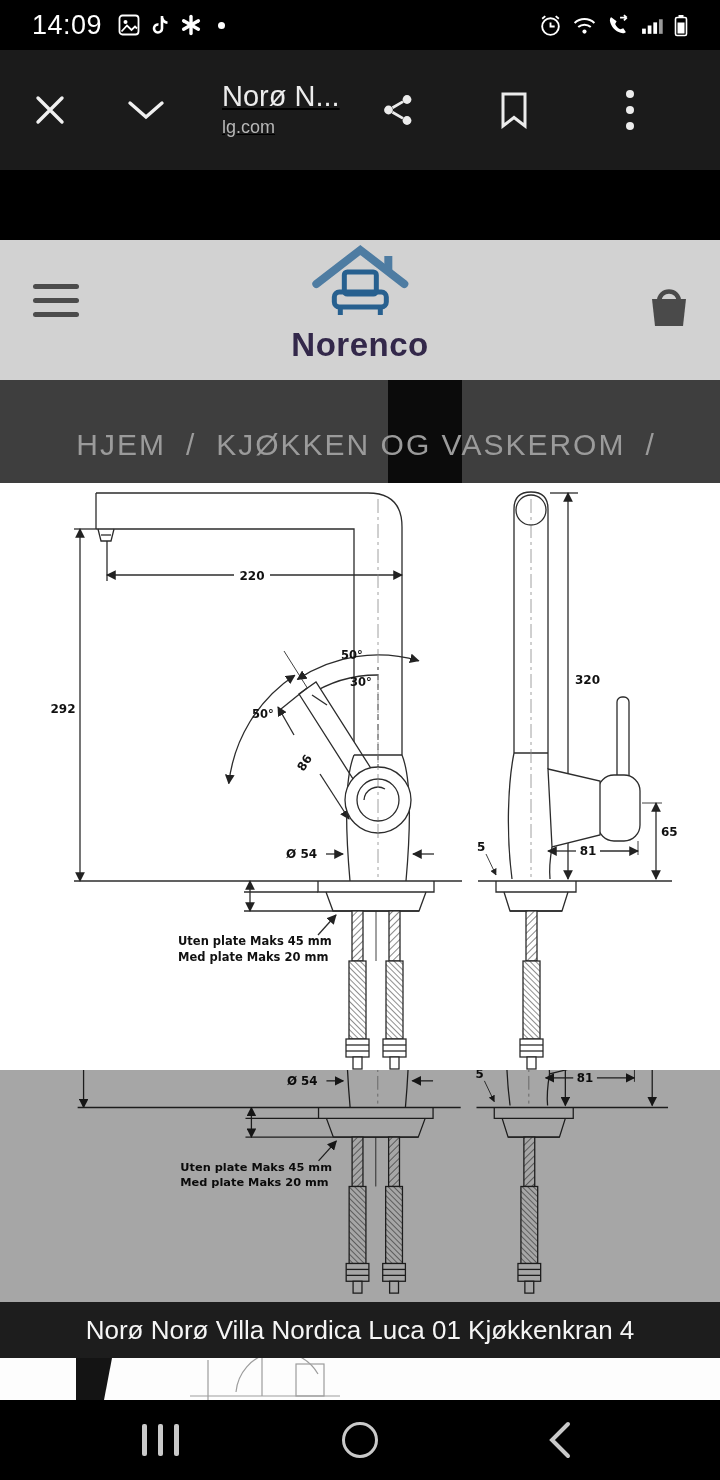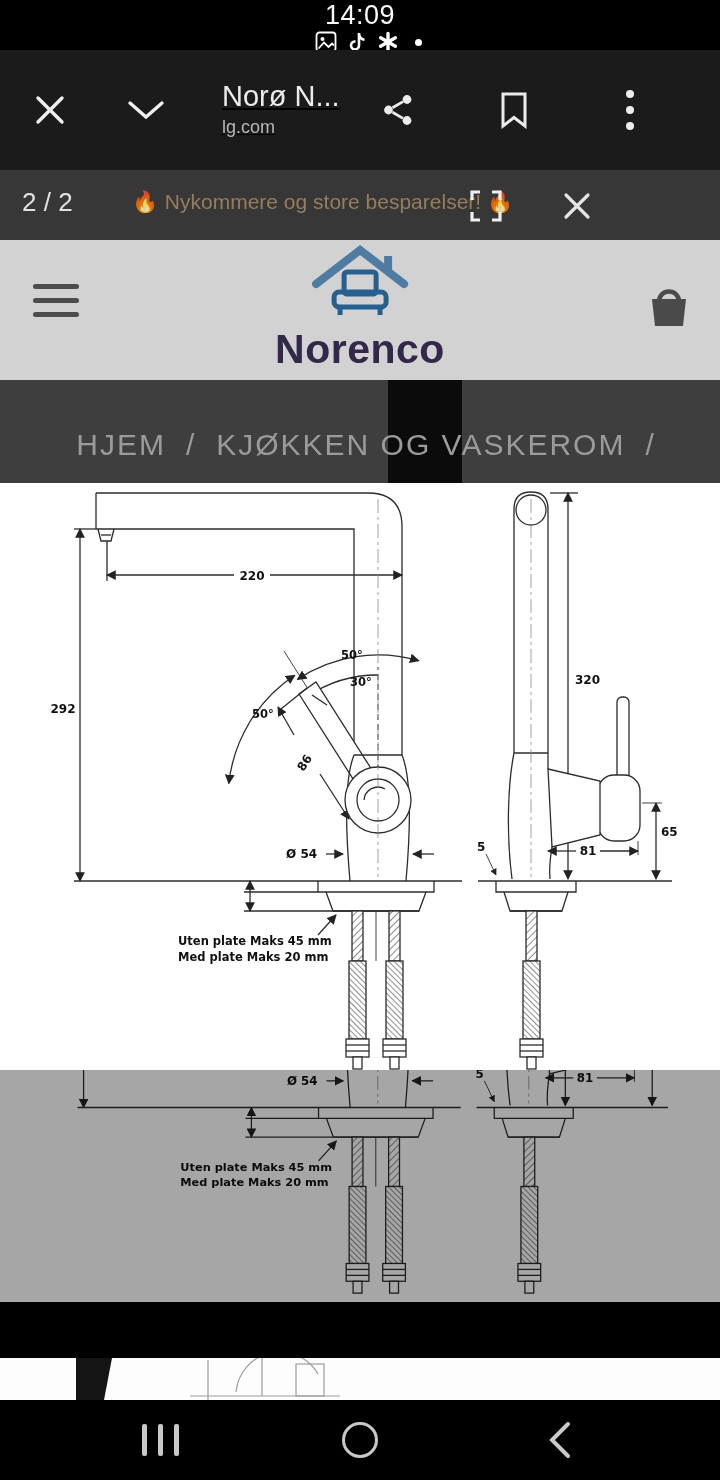--- a/index.html
+++ b/index.html
@@ -1,21 +1,21 @@
 <!DOCTYPE html>
 <html><head>
 <meta charset="utf-8">
 <style>
   * { margin:0; padding:0; box-sizing:border-box; }
   html,body { background:#000; font-family:"Liberation Sans", sans-serif; }
   .screen { position:relative; width:720px; height:1480px; background:#000; overflow:hidden; }
 
   
   .status-bar { position:absolute; top:0; left:0; width:720px; height:50px; background:#000;
-    display:flex; align-items:center; padding:0 32px; color:#fff;flex-direction:column; }
+    display:flex; align-items:center; padding:0 32px; color:#fff; }
   .sb-time { font-size:27px; font-weight:500; letter-spacing:.5px; }
   .sb-left { display:flex; align-items:center; gap:10px; margin-left:16px; }
   .sb-right { margin-left:auto; display:flex; align-items:center; gap:9px; }
   .sb-icon { display:block; }
   .notif-dot { width:7px; height:7px; border-radius:50%; background:#fff; margin-left:6px; }
 
   
   .viewer-header { position:absolute; top:50px; left:0; width:720px; height:120px; background:#1b1b1b;
     display:flex; align-items:center; padding:0 26px; }
   .vh-btn { display:flex; align-items:center; justify-content:center; width:48px; height:48px; }
@@ -33,21 +33,21 @@
   .fullscreen-btn { position:absolute; left:463px; top:16px; width:46px; height:40px;
     display:flex; align-items:center; justify-content:center; }
   .banner-close-btn { position:absolute; left:553px; top:14px; width:48px; height:44px;
     display:flex; align-items:center; justify-content:center; }
 
   
   .site-header { position:absolute; top:240px; left:0; width:720px; height:140px; background:#d2d2d2; }
   .hamburger { position:absolute; left:33px; top:44px; width:48px; }
   .hamburger div { width:46px; height:5px; background:#4c4c4c; border-radius:2.5px; margin-bottom:9px; }
   .logo { position:absolute; left:50%; transform:translateX(-50%); top:-4px; text-align:center; }
-  .logo-text { font-size:41px; font-weight:bold; color:#33284a; letter-spacing:.5px; margin-top:-8px; }
+  .logo-text { font-size:33px; font-weight:bold; color:#33284a; letter-spacing:.5px; margin-top:-8px; }
   .cart-btn { position:absolute; right:24px; top:38px; }
 
   
   .breadcrumb { position:absolute; top:380px; left:0; width:720px; height:103px; background:#3e3e3e; overflow:hidden; }
   .bc-fragment { position:absolute; left:388px; top:0; width:74px; height:103px; background:#0b0b0b; }
   .bc-text { position:absolute; left:0; top:48px; width:720px; text-align:center;
     color:#9b9b9b; font-size:30px; letter-spacing:2px;padding-left:12px; }
   .bc-text span { margin:0 10px; }
 
   
@@ -161,39 +161,20 @@
       <div class="vh-btn">
         <svg width="10" height="42" viewBox="0 0 10 42">
           <circle cx="5" cy="5" r="4" fill="#ececec"></circle>
           <circle cx="5" cy="21" r="4" fill="#ececec"></circle>
           <circle cx="5" cy="37" r="4" fill="#ececec"></circle>
         </svg>
       </div>
     </div>
   </div>
 
-  <div class="banner-row">
-    <span class="img-counter">2 / 2</span>
-    <span class="promo-text">🔥 Nykommere og store besparelser! 🔥</span>
-    <div class="fullscreen-btn">
-      <svg width="38" height="38" viewBox="0 0 38 38">
-        <g fill="none" stroke="#efefef" stroke-width="3.2">
-          <path d="M5 13 V5 H13"></path>
-          <path d="M25 5 H33 V13"></path>
-          <path d="M33 25 V33 H25"></path>
-          <path d="M13 33 H5 V25"></path>
-        </g>
-      </svg>
-    </div>
-    <div class="banner-close-btn">
-      <svg width="34" height="34" viewBox="0 0 34 34">
-        <path d="M6 6 L28 28 M28 6 L6 28" stroke="#e6e6e6" stroke-width="3.2" stroke-linecap="round"></path>
-      </svg>
-    </div>
-  </div>
 
   <div class="site-header">
     <div class="hamburger">
       <div></div>
         <div></div>
         <div></div>
     </div>
     <div class="logo">
       <svg width="124" height="94" viewBox="0 0 124 94">
         <path d="M18 48 L62 14 L106 48" fill="none" stroke="#4e7ca2" stroke-width="8" stroke-linecap="round"></path>
@@ -356,20 +337,21 @@
     </svg>
   </div>
 
   <div class="drawing-dimmed">
     <svg class="tech" width="720" height="232" viewBox="0 360 720 235" xmlns="http://www.w3.org/2000/svg" xmlns:xlink="http://www.w3.org/1999/xlink">
       <use href="#fdraw" xlink:href="#fdraw"></use>
     </svg>
     <div class="dim-overlay"></div>
   </div>
 
+  <div class="caption-bar">Norø Norø Villa Nordica Luca 01 Kjøkkenkran 4</div>
 
   <div class="thumb-strip">
     <svg width="720" height="42" viewBox="0 0 720 42">
       <polygon points="76,0 112,0 104,42 76,42" fill="#141414"></polygon>
       <g stroke="#9d9d9d" stroke-width="1.2" fill="none">
         <line x1="208" y1="2" x2="208" y2="42"></line>
         <line x1="262" y1="0" x2="262" y2="38"></line>
         <path d="M236 34 A44 44 0 0 1 318 16"></path>
         <rect x="296" y="6" width="28" height="32"></rect>
         <line x1="190" y1="38" x2="340" y2="38"></line>

